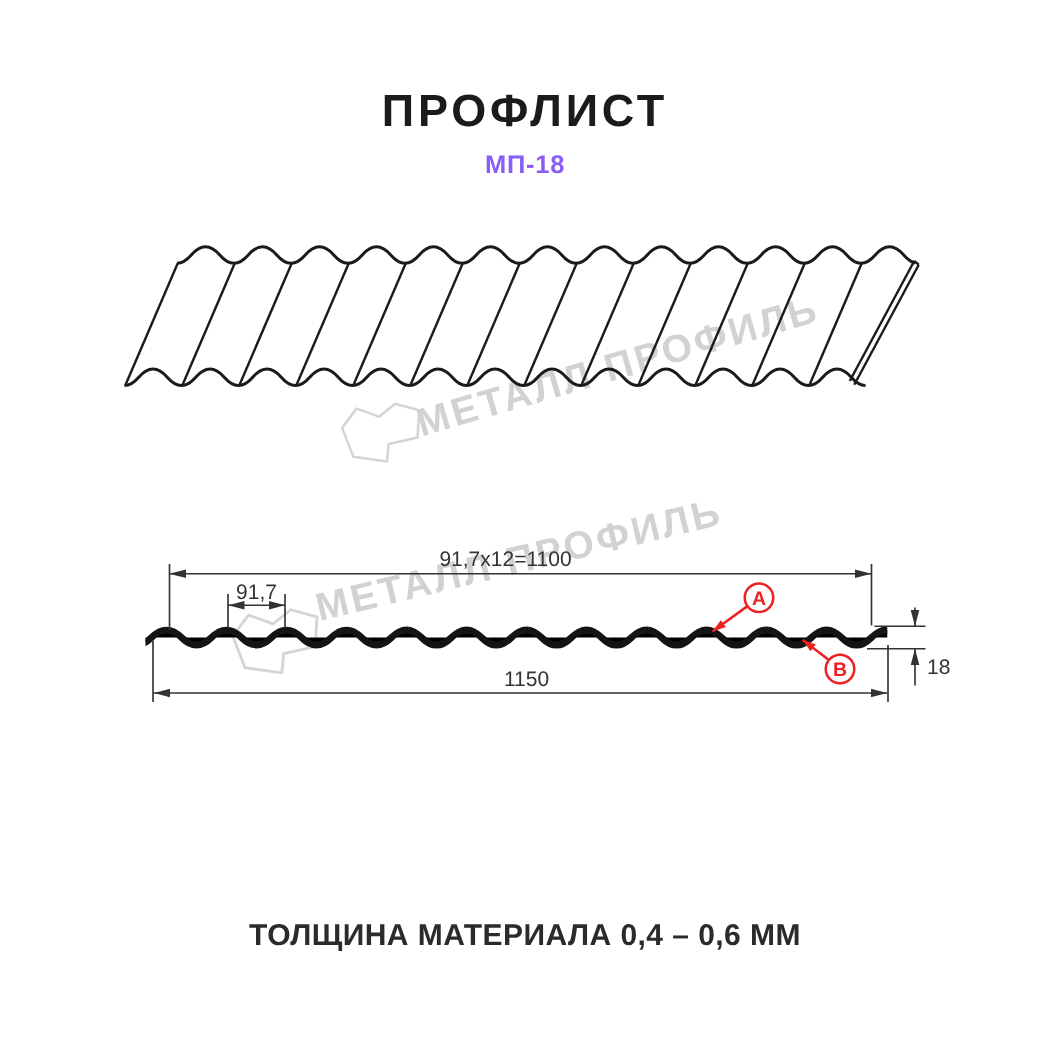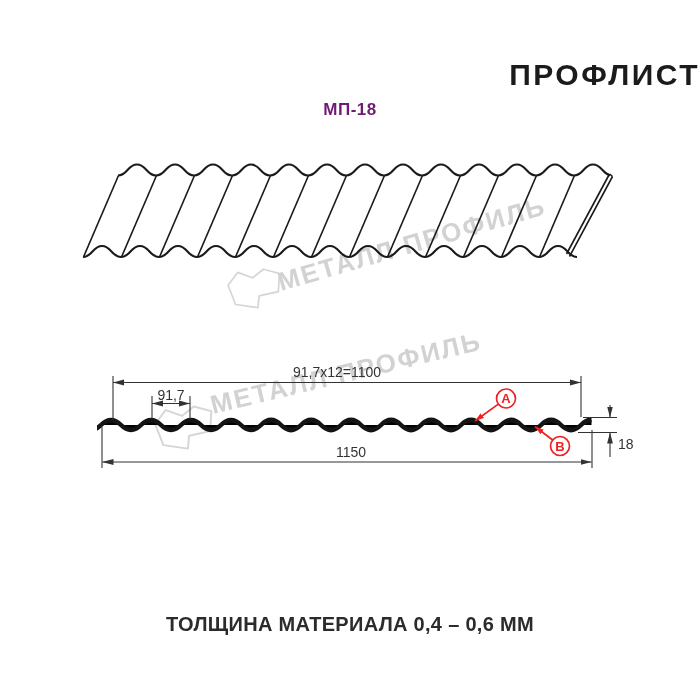--- a/index.html
+++ b/index.html
@@ -1,21 +1,21 @@
 <!DOCTYPE html>
 <html><head>
 <meta charset="utf-8">
 <style>
   html,body{margin:0;padding:0;background:#fff;}
   .page{position:relative;width:700px;height:700px;background:#ffffff;overflow:hidden;
         font-family:"Liberation Sans", sans-serif;}
-  .page-title{position:absolute;top:58px;left:0;width:700px;text-align:right;
+  .page-title{position:absolute;top:58px;left:0;width:700px;text-align:center;
         font-size:30px;font-weight:800;letter-spacing:2.5px;color:#1b1b1b;}
   .page-subtitle{position:absolute;top:100px;left:0;width:700px;text-align:center;
-        font-size:17px;font-weight:600;letter-spacing:0.5px;color:#701a75;}
+        font-size:17px;font-weight:600;letter-spacing:0.5px;color:#8b5cf6;}
   .page-footer{position:absolute;top:613px;left:0;width:700px;text-align:center;
         font-size:20px;font-weight:600;letter-spacing:0.3px;color:#2b2b2b;}
   svg{position:absolute;top:0;left:0;}
   .draw{stroke:#1a1a1a;fill:none;}
   .thin{stroke-width:1.6px;}
   .thick{stroke:#141414;stroke-width:4.5px;stroke-linecap:round;}
   .dim{stroke:#333;stroke-width:1.1px;fill:none;}
   .dimtext{fill:#333;font-size:14px;font-family:"Liberation Sans",sans-serif;}
   .red{stroke:#ee2222;fill:none;stroke-width:1.7px;}
   .redtext{fill:#ee2222;font-size:13px;font-weight:bold;font-family:"Liberation Sans",sans-serif;}

